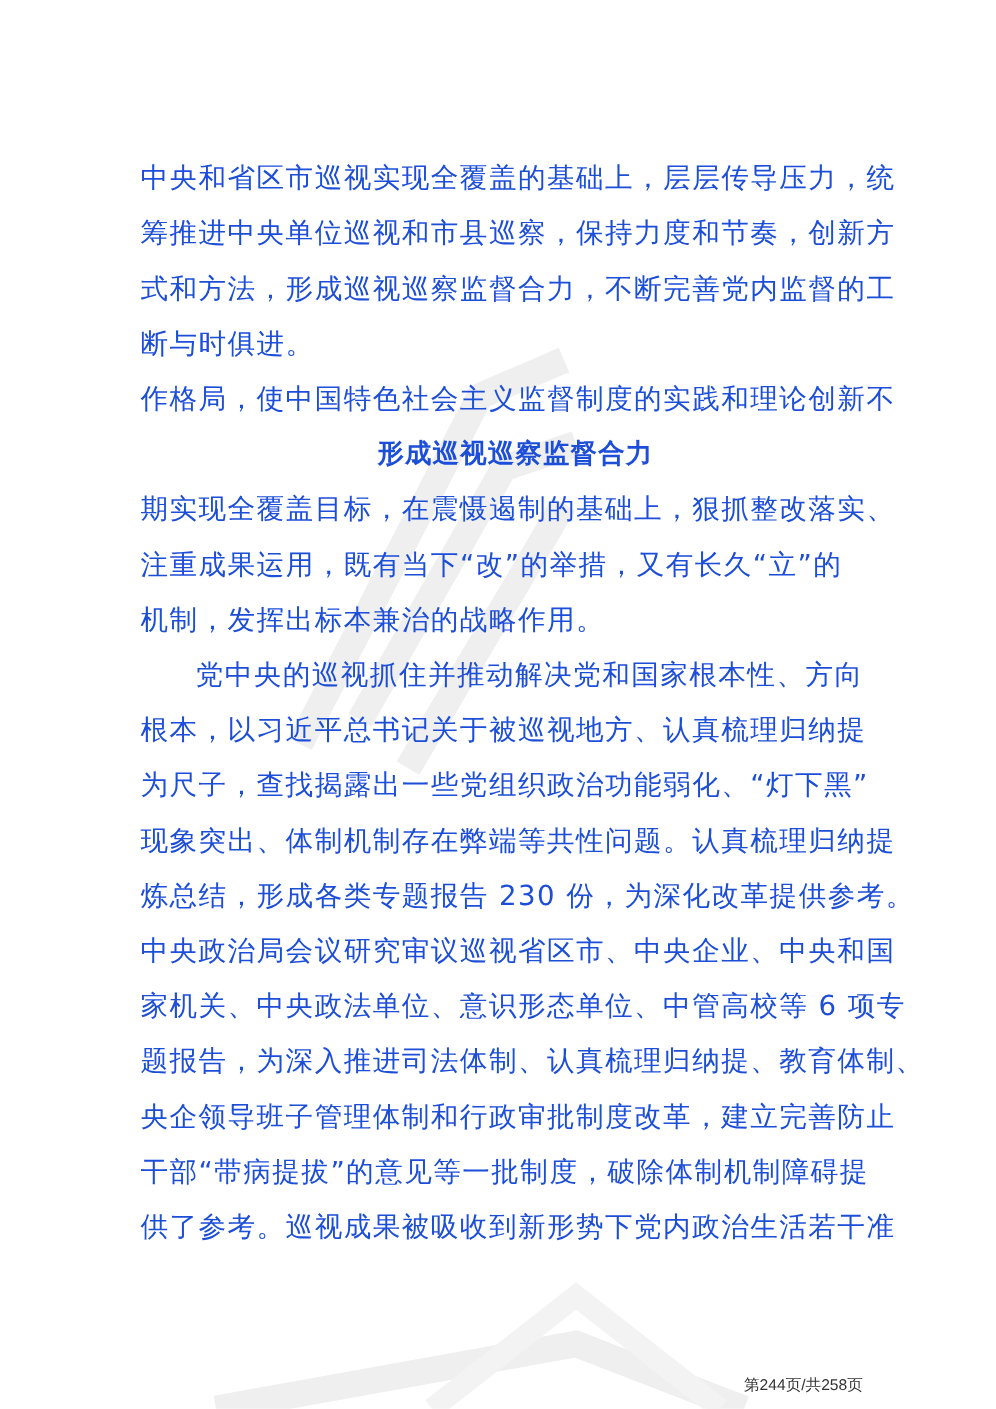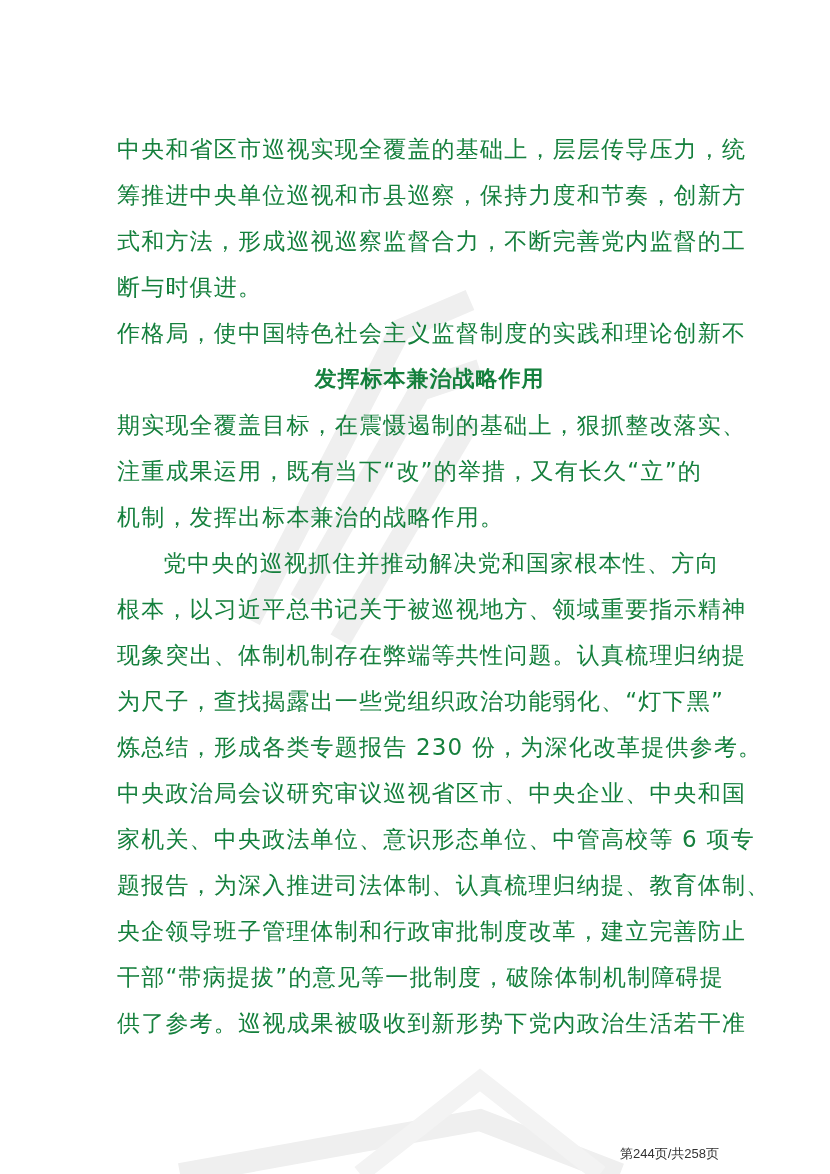--- a/index.html
+++ b/index.html
@@ -7,21 +7,21 @@
   .page {
     position: absolute; left: 0; top: 0; width: 830px; height: 1174px;
     background: #ffffff;
   }
   .watermark {
     position: absolute; pointer-events: none;
   }
   .body-text {
     position: absolute; left: 117px; top: 126px; width: 585px;
     font-family: "DejaVu Sans", sans-serif;
-    font-size: 23px; line-height: 46px; color: #15803d;
+    font-size: 23px; line-height: 46px; color: #1d4ed8;
     letter-spacing: 1.2px;
   }
   .line { display: block; white-space: nowrap; height: 46px; text-align: justify; text-align-last: justify; }
   .line.last { text-align-last: left; }
   .heading {
     display: block; text-align: center; font-weight: bold; height: 46px;
     font-family: "DejaVu Sans", sans-serif; font-size: 22px; letter-spacing: 1px;
     padding-left: 40px;
   }
   .indent { padding-left: 46px; }
@@ -49,33 +49,33 @@
 
   <div class="body-text">
     <div>
       <span class="line">中央和省区市巡视实现全覆盖的基础上，层层传导压力，统</span>
       <span class="line">筹推进中央单位巡视和市县巡察，保持力度和节奏，创新方</span>
       <span class="line">式和方法，形成巡视巡察监督合力，不断完善党内监督的工</span>
       <span class="line last">断与时俱进。</span>
       <span class="line">作格局，使中国特色社会主义监督制度的实践和理论创新不</span>
     </div>
 
-    <div class="heading">发挥标本兼治战略作用</div>
+    <div class="heading">形成巡视巡察监督合力</div>
 
     <div>
       <span class="line">期实现全覆盖目标，在震慑遏制的基础上，狠抓整改落实、</span>
       <span class="line">注重成果运用，既有当下“改”的举措，又有长久“立”的</span>
       <span class="line last">机制，发挥出标本兼治的战略作用。</span>
     </div>
 
     <div>
       <span class="line indent">党中央的巡视抓住并推动解决党和国家根本性、方向</span>
-      <span class="line">根本，以习近平总书记关于被巡视地方、领域重要指示精神</span>
+      <span class="line">根本，以习近平总书记关于被巡视地方、认真梳理归纳提</span>
+      <span class="line">为尺子，查找揭露出一些党组织政治功能弱化、“灯下黑”</span>
       <span class="line">现象突出、体制机制存在弊端等共性问题。认真梳理归纳提</span>
-      <span class="line">为尺子，查找揭露出一些党组织政治功能弱化、“灯下黑”</span>
       <span class="line">炼总结，形成各类专题报告 230 份，为深化改革提供参考。</span>
       <span class="line">中央政治局会议研究审议巡视省区市、中央企业、中央和国</span>
       <span class="line">家机关、中央政法单位、意识形态单位、中管高校等 6 项专</span>
       <span class="line">题报告，为深入推进司法体制、认真梳理归纳提、教育体制、</span>
       <span class="line">央企领导班子管理体制和行政审批制度改革，建立完善防止</span>
       <span class="line">干部“带病提拔”的意见等一批制度，破除体制机制障碍提</span>
       <span class="line">供了参考。巡视成果被吸收到新形势下党内政治生活若干准</span>
     </div>
   </div>
 

